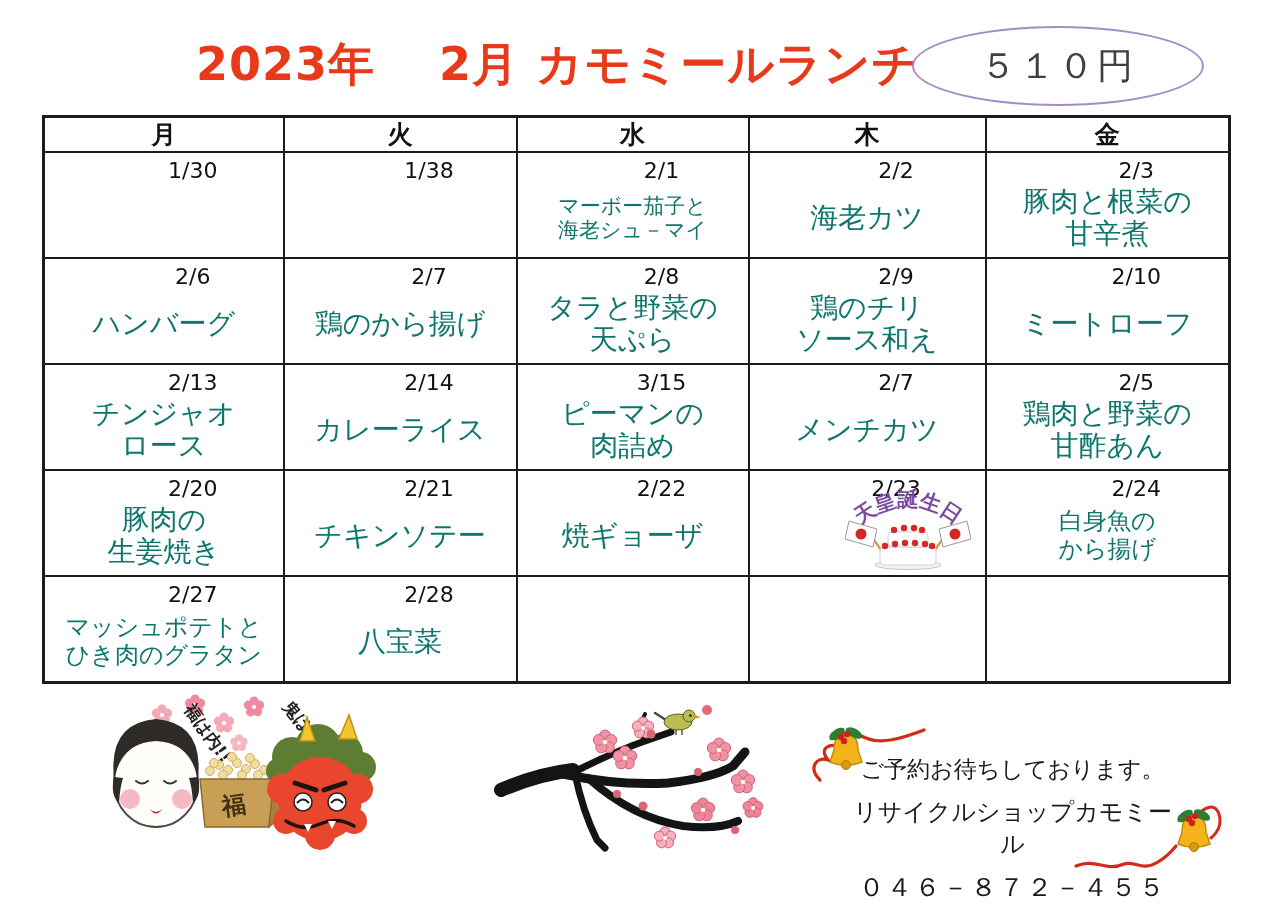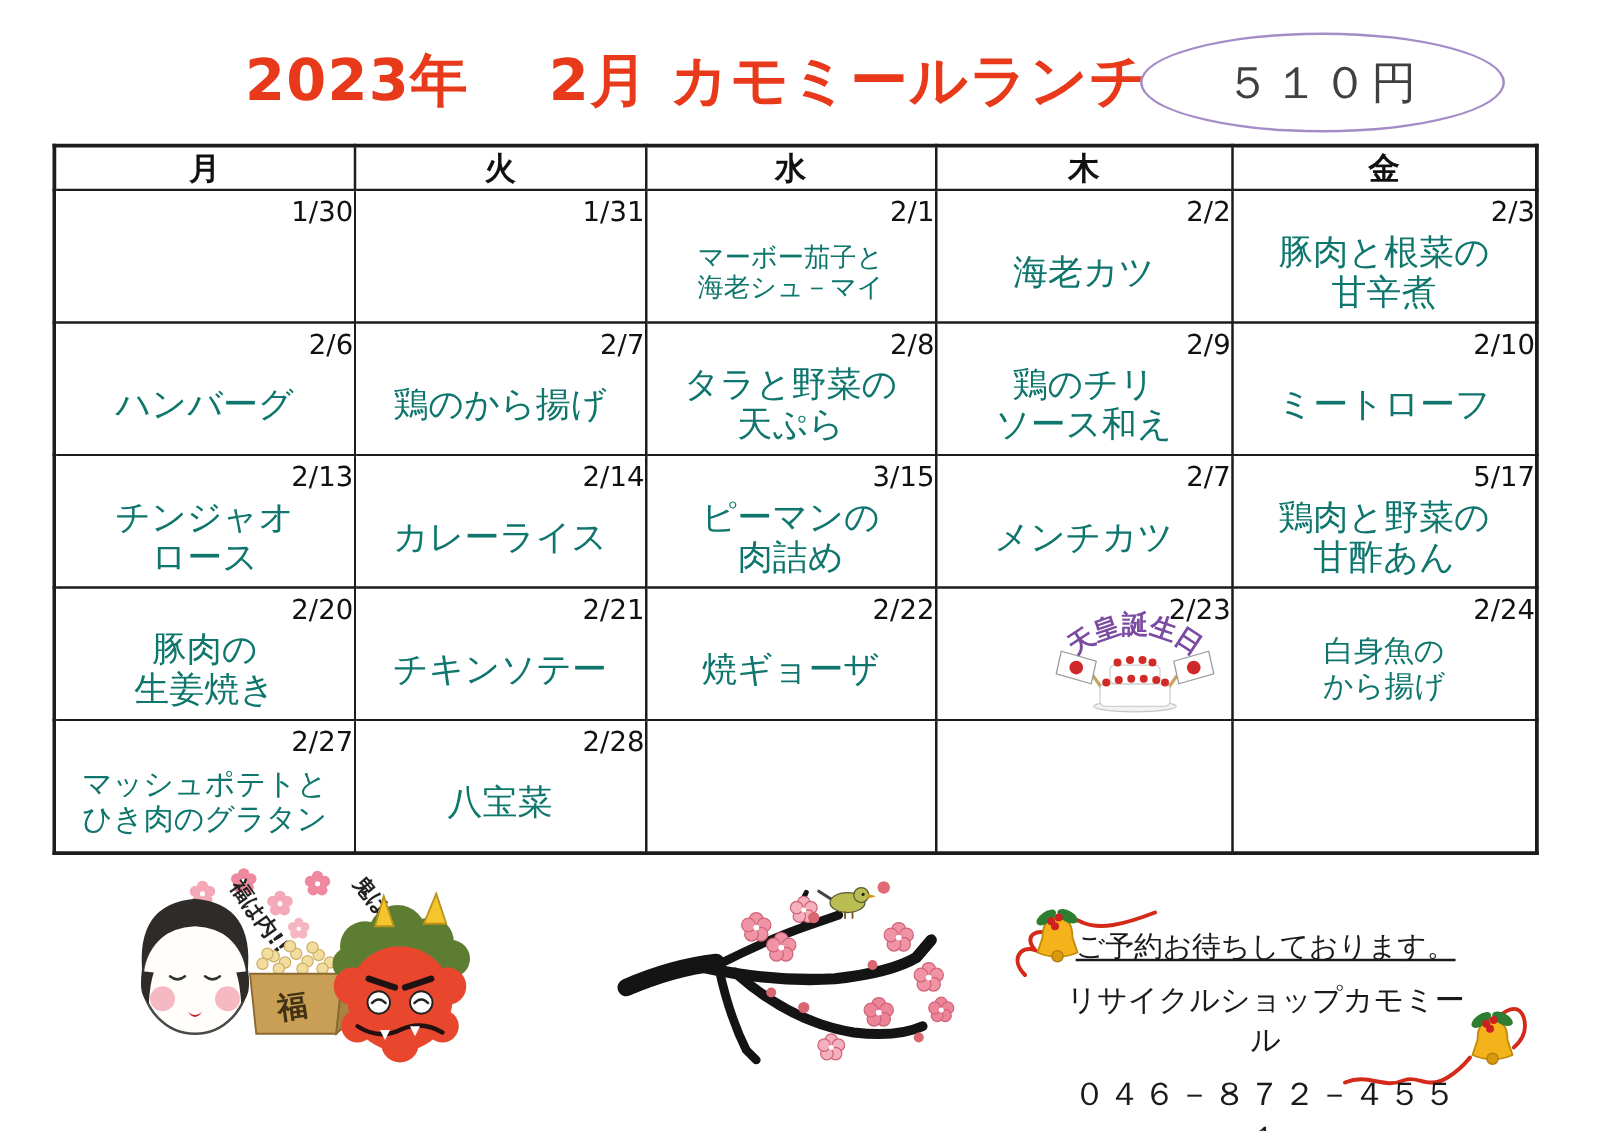--- a/index.html
+++ b/index.html
@@ -24,36 +24,36 @@
   table.calendar th{
     border:2px solid #1c1c1c;height:31px;font-size:25px;font-weight:600;
     background:#fff;padding:0;
   }
   table.calendar td{
     border:2px solid #1c1c1c;padding:0;vertical-align:top;position:relative;
     background:#fff;
   }
   td.gray{background:#cdcdcd;}
   .inner{width:100%;height:104px;display:flex;flex-direction:column;}
-  .date{font-size:22px;color:#111;padding:5px 0 0 34px;height:27px;flex:none;text-align:right;margin-left:24px;}
+  .date{font-size:22px;color:#111;padding:5px 0 0 34px;height:27px;flex:none;text-align:center;margin-left:24px;}
   .menu{
     flex:1;display:flex;align-items:center;justify-content:center;
     text-align:center;font-size:28px;line-height:1.16;white-space:pre-line;
     padding-bottom:6px;color:#0f766e;
   }
   .menu.s21{font-size:21px;}
   .menu.s24{font-size:24px;}
   .holiday-art{position:absolute;right:2px;top:0;}
   .art{position:absolute;}
   #setsubun{left:92px;top:693px;}
   #plum{left:493px;top:690px;}
   #bell-top{left:810px;top:718px;}
   #bell-bottom{left:1070px;top:788px;}
   .contact{position:absolute;left:845px;top:742px;width:335px;text-align:center;color:#1a1a1a;}
-  .contact .l1{font-size:23px;margin:0 0 11px 0;text-decoration:underline;}
+  .contact .l1{font-size:23px;margin:12px 0 11px 0;}
   .contact .l2{font-size:24px;margin:0 0 10px 0;text-align:center;}
   .contact .l3{font-size:26px;letter-spacing:2px;margin:0;}
 </style>
 </head>
 <body>
 
 <div class="title">2023年　 2月 カモミールランチメニュー</div>
 
 <div class="price-oval">
   <span>５１０円</span>
@@ -78,21 +78,21 @@
 
   <tr>
     <td class="gray">
           <div class="inner">
       <div class="date">1/30</div>
       <div class="menu"></div>
           </div>
         </td>
     <td class="gray">
           <div class="inner">
-      <div class="date">1/31</div>
+      <div class="date">1/38</div>
       <div class="menu"></div>
           </div>
         </td>
     <td>
           <div class="inner">
       <div class="date">2/1</div>
       <div class="menu s21">マーボー茄子と
 海老シュ－マイ</div>
           </div>
         </td>
@@ -168,21 +168,21 @@
           </div>
         </td>
     <td>
           <div class="inner">
       <div class="date">2/7</div>
       <div class="menu">メンチカツ</div>
           </div>
         </td>
     <td>
           <div class="inner">
-      <div class="date">5/17</div>
+      <div class="date">2/5</div>
       <div class="menu">鶏肉と野菜の
 甘酢あん</div>
           </div>
         </td>
   </tr>
 
   <tr>
     <td>
           <div class="inner">
       <div class="date">2/20</div>

